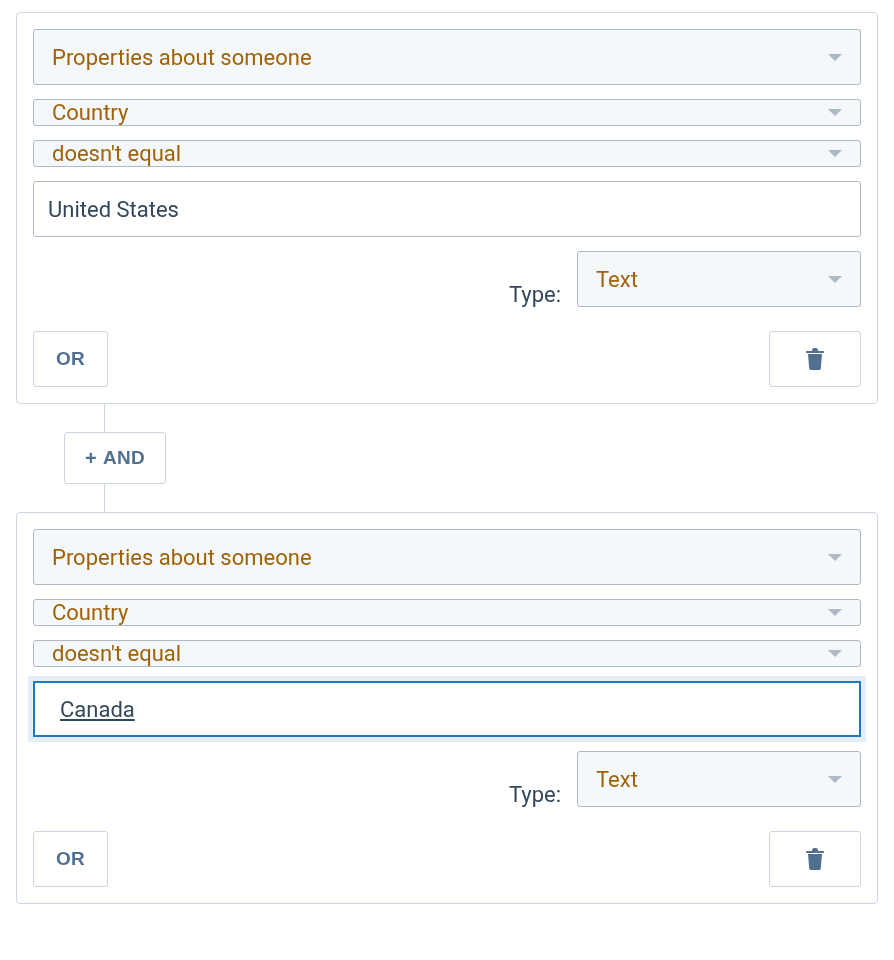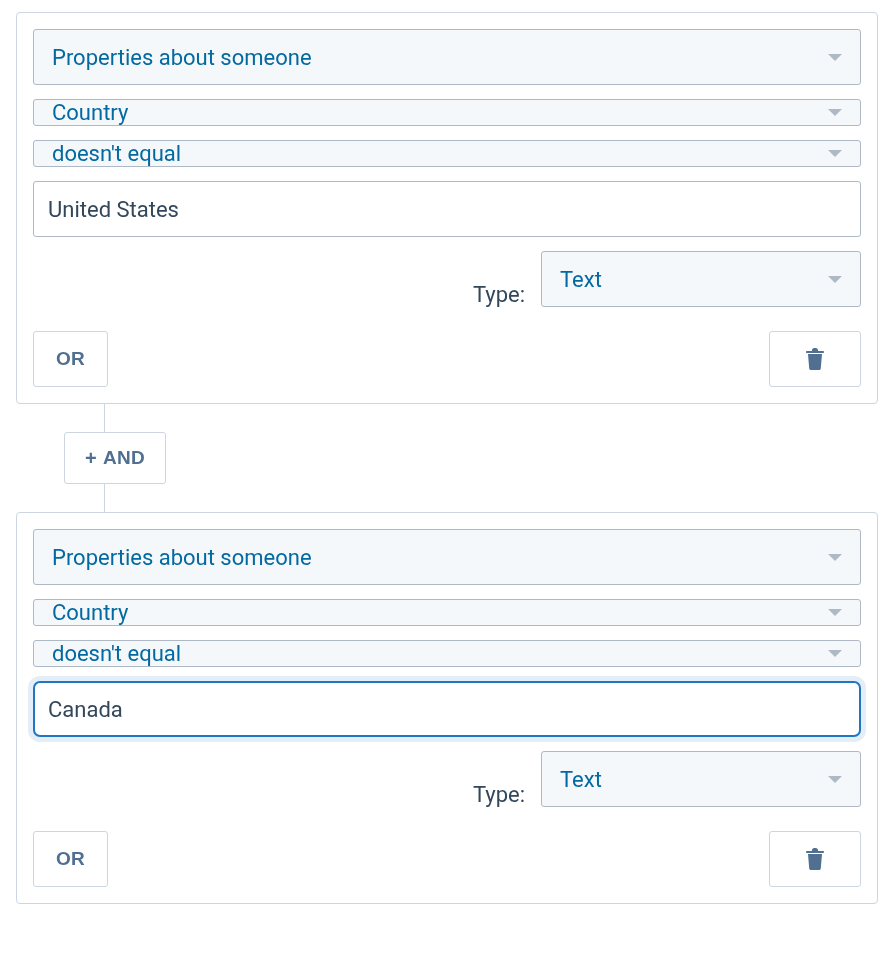--- a/index.html
+++ b/index.html
@@ -24,21 +24,21 @@
   .select {
     display: flex;
     align-items: center;
     justify-content: space-between;
     border: 1px solid #aeb9c5;
     border-radius: 3px;
     background: #f5f8fa;
     padding: 0 18px;
     height: 56px;
     cursor: pointer;
-    color: #0369a1;
+    color: #a16207;
     font-size: 22px;
   }
   .select .caret {
     width: 0; height: 0;
     border-left: 7px solid transparent;
     border-right: 7px solid transparent;
     border-top: 7px solid #aeb9c5;
   }
   .row-two {
     display: flex;
@@ -57,36 +57,37 @@
     height: 56px;
     font-size: 22px;
     color: #33475b;
     margin-top: 14px;
     font-family: inherit;
     outline: none;
   }
   .text-input.focused {
     border: 2px solid #1f76c2;
     box-shadow: 0 0 0 5px rgba(31,118,194,0.12);
-    border-radius: 7px;
-    padding: 0 13px;
+    border-radius: 0;
+    padding: 0 25px;
+    text-decoration: underline;
   }
   .type-row {
     display: flex;
     justify-content: flex-end;
     align-items: flex-end;
     gap: 16px;
     margin-top: 14px;
   }
   .type-label {
     color: #33475b;
     font-size: 22px;
   }
   .type-row .select {
-    width: 320px;
+    width: 284px;
   }
   .footer-row {
     display: flex;
     justify-content: space-between;
     align-items: center;
     margin-top: 24px;
   }
   .small-btn {
     border: 1px solid #cbd6e2;
     border-radius: 3px;

